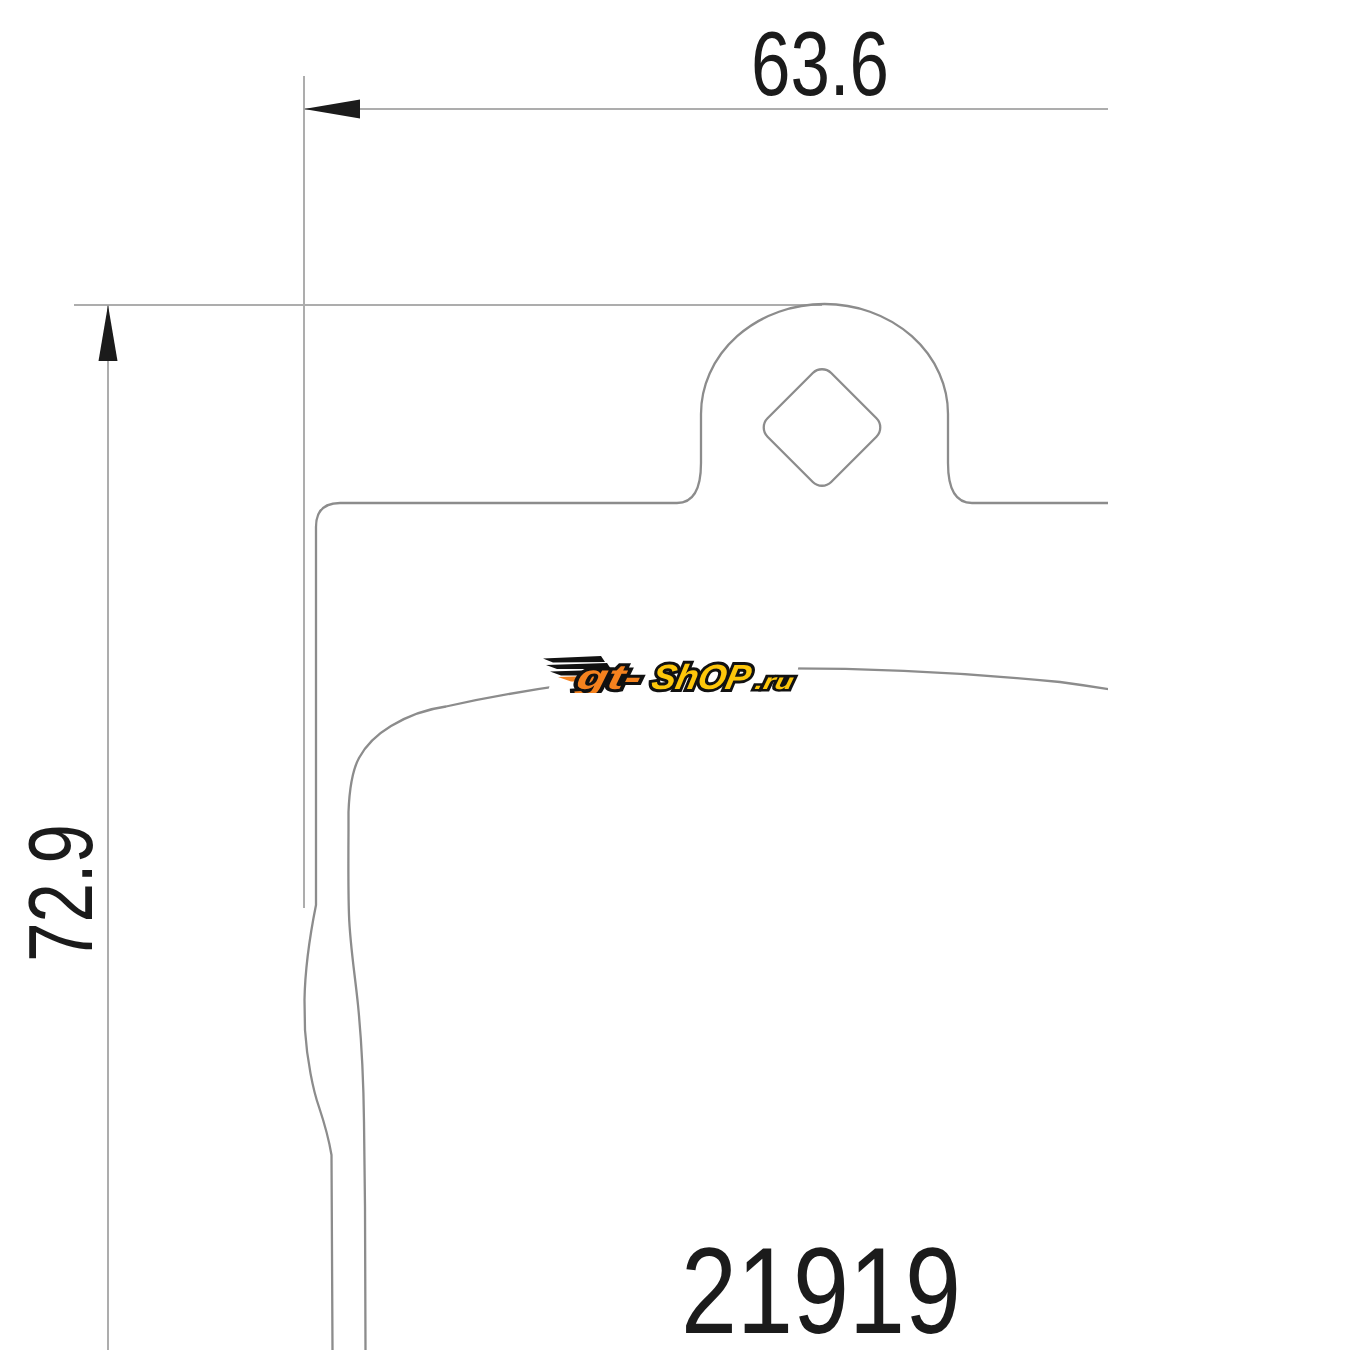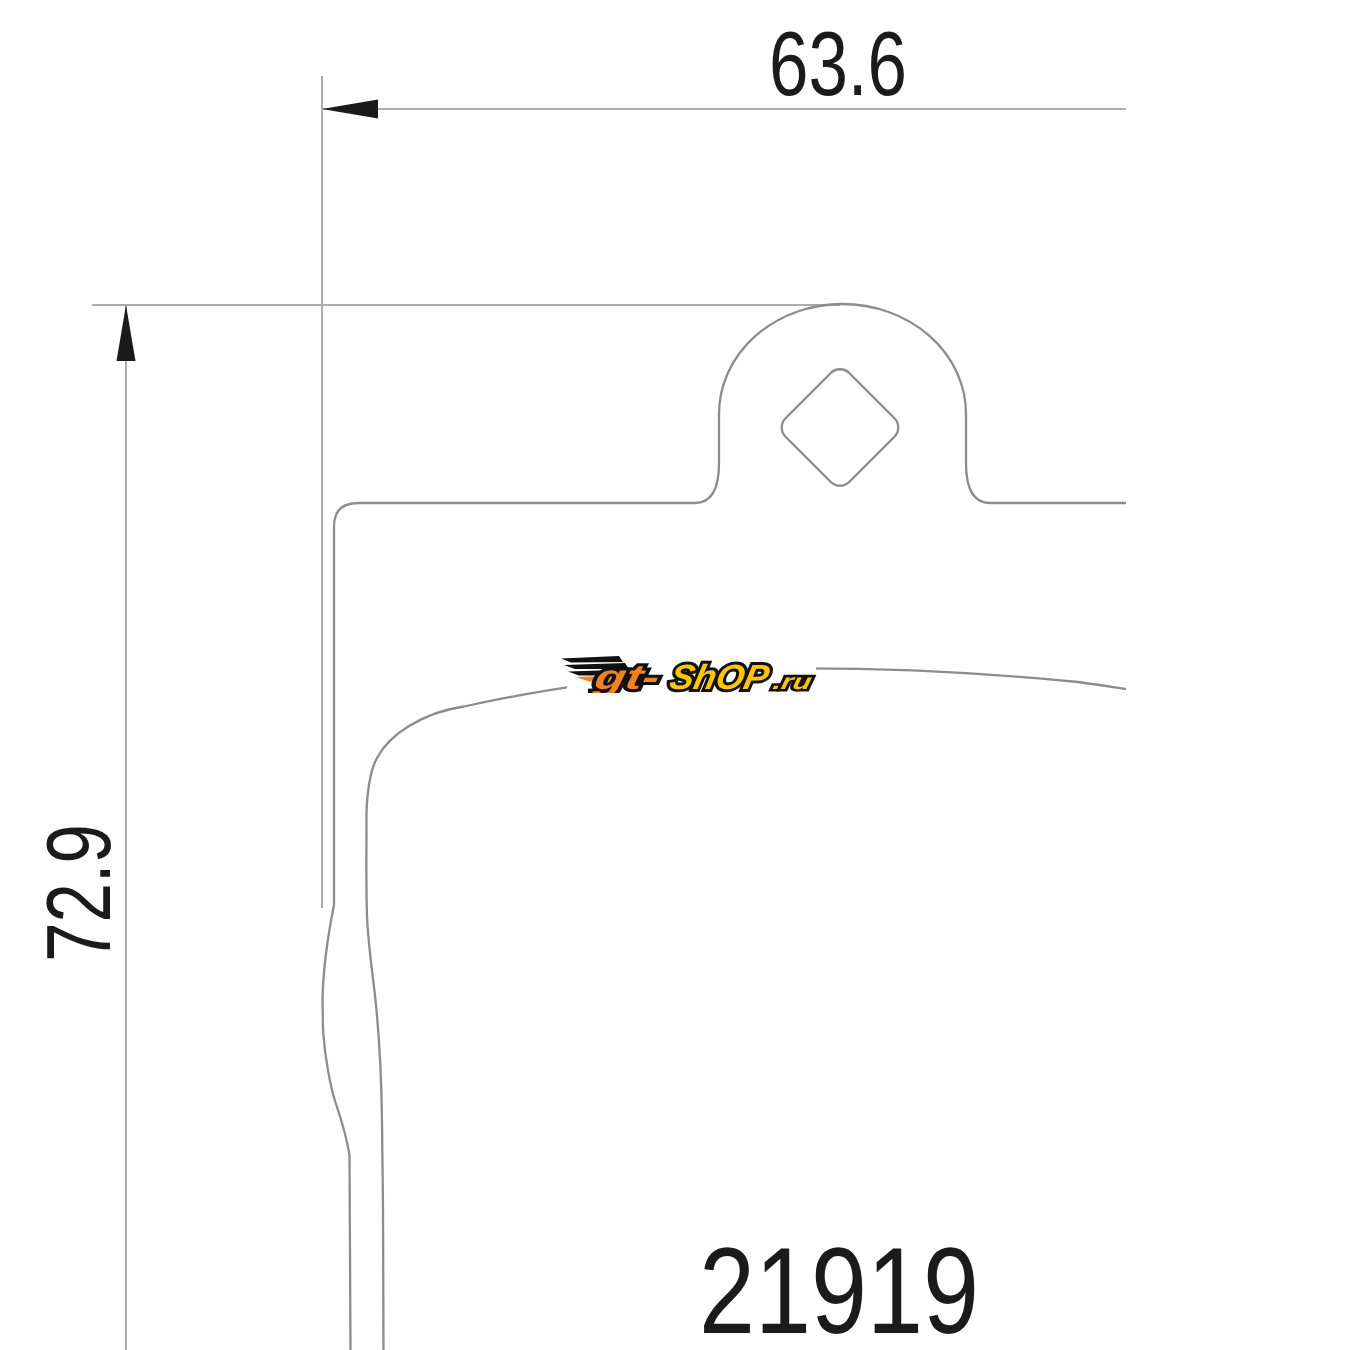--- a/index.html
+++ b/index.html
@@ -1,17 +1,17 @@
 <!DOCTYPE html>
 <html><head>
 <meta charset="utf-8">
 <style>
   html,body{margin:0;padding:0;background:#ffffff;}
   .page{width:1108px;height:1350px;position:relative;overflow:hidden;background:#fff;
-        font-family:"Liberation Sans", sans-serif;margin-left:18px;}
+        font-family:"Liberation Sans", sans-serif;}
   svg{display:block;filter:blur(0.55px)}
 </style>
 </head>
 <body>
 <div class="page">
 <svg width="1346" height="1350" viewBox="0 0 1346 1350" xmlns="http://www.w3.org/2000/svg">
 
   <rect x="0" y="0" width="1346" height="1350" fill="#ffffff"></rect>
 
   <g fill="none" stroke="#adadad" stroke-width="2">

